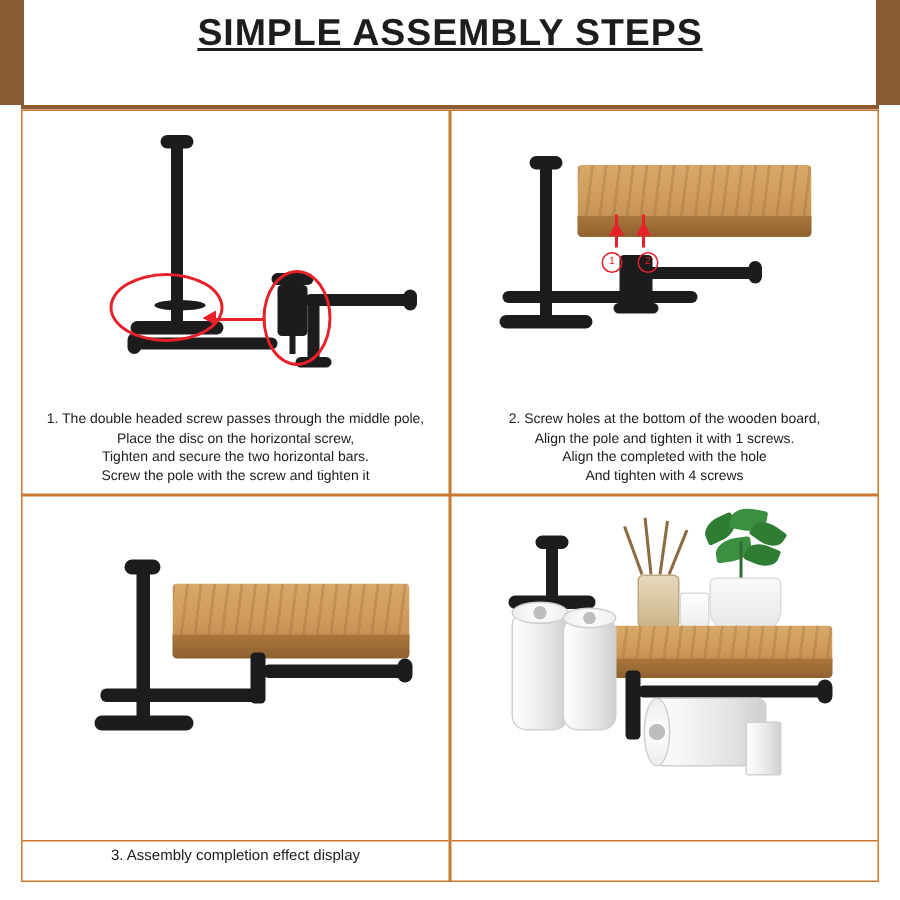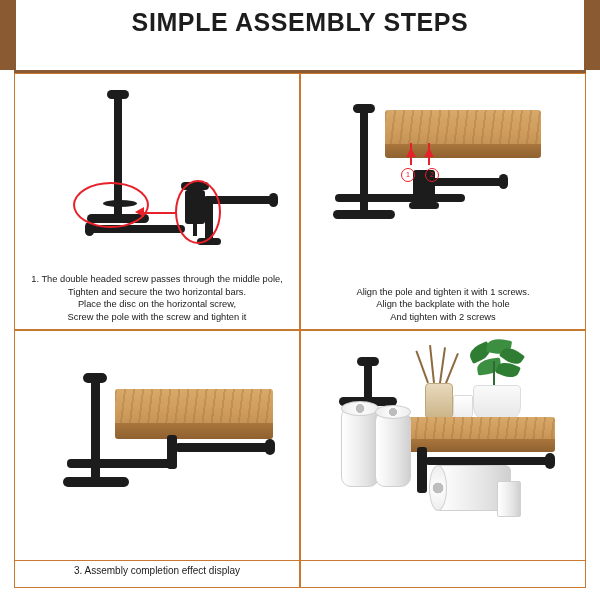--- a/index.html
+++ b/index.html
@@ -13,21 +13,21 @@
 
   
   .side-bar{position:absolute;top:0;width:16px;height:70px;background:#8a5a32;}
   .side-bar.left{left:0;}
   .side-bar.right{right:0;}
 
   
   .header{position:absolute;left:0;top:0;width:600px;height:74px;}
   .title{
     position:absolute;left:0;top:8px;width:600px;text-align:center;
-    font-size:25px;font-weight:bold;letter-spacing:.6px;color:#1d1d1d;
+    font-size:25px;font-weight:bold;letter-spacing:.6px;color:#1d1d1d;text-decoration:underline;
   }
   .subtitle{
     position:absolute;left:0;top:40px;width:600px;text-align:center;
     font-size:13.5px;color:#2b2b2b;
   }
   .hrule{position:absolute;left:14px;top:70px;width:572px;height:3px;background:#8a5a32;}
 
   
   .grid{position:absolute;left:14px;top:73px;width:572px;height:375px;}
   .panel{position:absolute;box-sizing:border-box;border:1px solid #c9792f;background:#fff;}
@@ -155,22 +155,22 @@
         <div class="blk" style="left:182px;top:164px;width:24px;height:7px;border-radius:4px;"></div>
 
         <div class="ellipse" style="left:160px;top:106px;width:42px;height:60px;"></div>
 
         <div class="redline" style="left:128px;top:138px;width:34px;"></div>
         <div class="arrow" style="left:120px;top:133px;border-top:5px solid transparent;border-bottom:5px solid transparent;border-right:9px solid #e8202a;"></div>
       </div>
 
       <div class="caption">
         <span class="ln">1. The double headed screw passes through the middle pole,</span>
+        <span class="ln">Place the disc on the horizontal screw,</span>
         <span class="ln">Tighten and secure the two horizontal bars.</span>
-        <span class="ln">Place the disc on the horizontal screw,</span>
         <span class="ln">Screw the pole with the screw and tighten it</span>
       </div>
     </div>
 
     <div class="panel p2">
       <div class="art">
 
         <div class="wood" style="left:84px;top:36px;width:156px;height:40px;"></div>
         <div class="wood-edge" style="left:84px;top:70px;width:156px;height:14px;"></div>
 
@@ -188,23 +188,24 @@
         <div class="redline" style="left:110px;top:90px;width:22px;transform:rotate(-90deg);"></div>
         <div class="arrow" style="left:105px;top:74px;border-left:5px solid transparent;border-right:5px solid transparent;border-bottom:9px solid #e8202a;"></div>
         <div class="redline" style="left:128px;top:90px;width:22px;transform:rotate(-90deg);"></div>
         <div class="arrow" style="left:123px;top:74px;border-left:5px solid transparent;border-right:5px solid transparent;border-bottom:9px solid #e8202a;"></div>
 
         <div class="redcirc" style="left:100px;top:94px;">1</div>
         <div class="redcirc" style="left:124px;top:94px;">2</div>
       </div>
 
       <div class="caption">
+        <span class="ln">2. Screw holes at the bottom of the wooden board,</span>
         <span class="ln">Align the pole and tighten it with 1 screws.</span>
-        <span class="ln">Align the backplate with the hole</span>
-        <span class="ln">And tighten with 2 screws</span>
+        <span class="ln">Align the completed with the hole</span>
+        <span class="ln">And tighten with 4 screws</span>
       </div>
     </div>
 
     <div class="panel p3">
       <div class="art">
 
         <div class="wood" style="left:100px;top:58px;width:158px;height:40px;"></div>
         <div class="wood-edge" style="left:100px;top:92px;width:158px;height:16px;"></div>
 
         <div class="blk cap-r" style="left:68px;top:42px;width:24px;height:10px;"></div>

